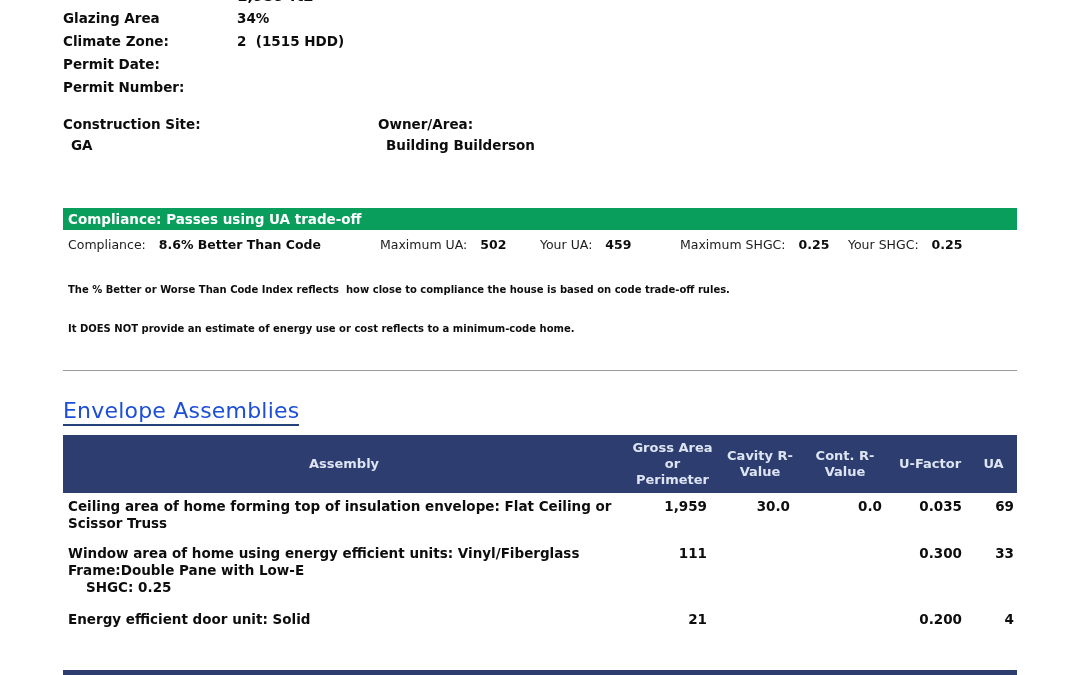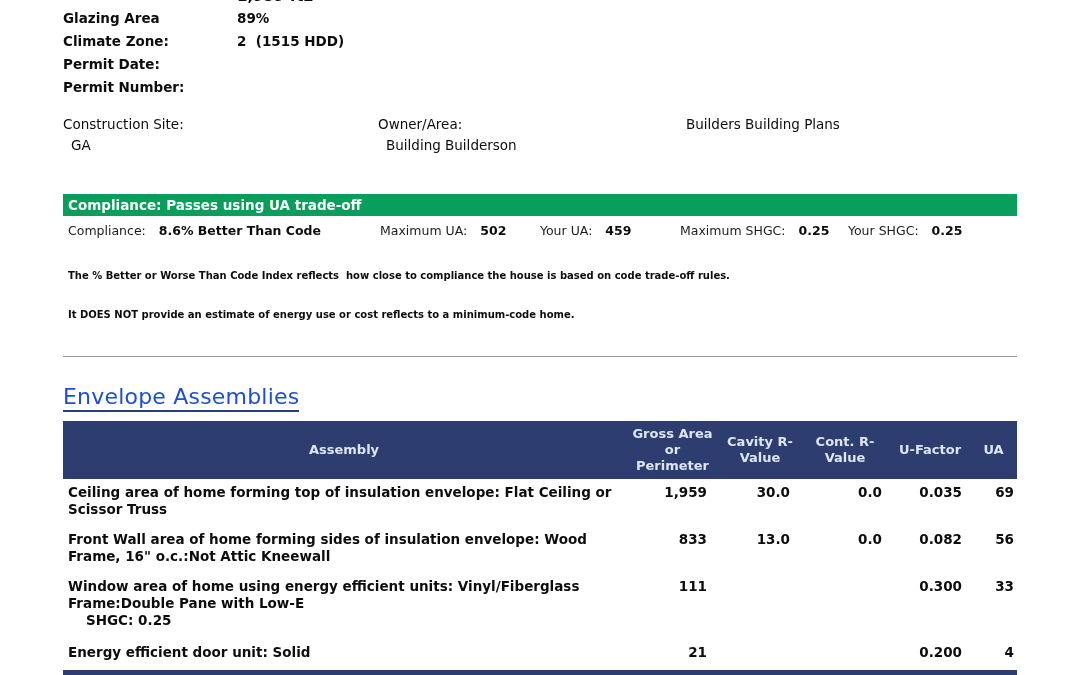--- a/index.html
+++ b/index.html
@@ -11,28 +11,28 @@
 
   .content { padding:0 63px; }
 
   
   .fields { padding-top:6px; }
   .frow { display:flex; height:23px; align-items:center; font-size:13.5px; font-weight:bold; }
   .flabel { width:174px; }
   .fval { white-space:pre; }
 
   
-  .parties { display:flex; margin-top:16px; font-size:13.5px; font-weight:normal; line-height:21px; }
+  .parties { display:flex; margin-top:16px; font-size:13.5px; font-weight:bold; line-height:21px; }
   .party-1 { width:315px; }
   .party-2 { width:300px; }
   .party-3 { flex:1; }
   .party-value { padding-left:8px; }
 
   
-  .compliance { margin-top:38px; border-bottom:1px solid #9a9a9a; padding-bottom:9px; }
+  .compliance { margin-top:52px; border-bottom:1px solid #9a9a9a; padding-bottom:9px; }
   .banner { height:22px; line-height:22px; background:#0a9e5c; color:#ffffff; font-size:13.5px; font-weight:bold; padding-left:5px; }
   .metrics { display:flex; margin-top:7px; font-size:12.5px; padding-left:5px; align-items:flex-start; }
   .m-label { font-weight:normal; color:#1c1c1c; }
   .m-value { font-weight:bold; margin-left:9px; }
   .mp-1 { width:312px; } .mp-2 { width:160px; } .mp-3 { width:140px; } .mp-4 { width:168px; }
   .note { margin-top:5px; font-size:10px; font-weight:bold; line-height:13px; padding-left:5px; white-space:pre; }
 
   
   .section-title { margin:27px 0 0 0; display:inline-block; font-size:22px; font-weight:500; color:#1d4ed8; border-bottom:2px solid #25417a; padding-bottom:1px; letter-spacing:0.2px; }
 
@@ -64,21 +64,21 @@
 
 <div class="page">
 
   <div class="clip-top">1,959 ft2</div>
 
   <div class="content">
 
     <div class="fields">
       <div class="frow">
         <span class="flabel">Glazing Area</span>
-        <span class="fval">89%</span>
+        <span class="fval">34%</span>
       </div>
       <div class="frow">
         <span class="flabel">Climate Zone:</span>
         <span class="fval">2  (1515 HDD)</span>
       </div>
       <div class="frow">
         <span class="flabel">Permit Date:</span>
         <span class="fval"></span>
       </div>
       <div class="frow">
@@ -90,21 +90,20 @@
     <div class="parties">
       <div class="party-1">
         <div>Construction Site:</div>
         <div class="party-value">GA</div>
       </div>
       <div class="party-2">
         <div>Owner/Area:</div>
         <div class="party-value">Building Builderson</div>
       </div>
       <div class="party-3">
-        <div class="party-value">Builders Building Plans</div>
       </div>
     </div>
 
     <div class="compliance">
       <div class="banner">Compliance: Passes using UA trade-off</div>
       <div class="metrics">
         <div class="mp-1">
           <span class="m-label">Compliance:</span>
           <span class="m-value">8.6% Better Than Code</span>
         </div>
@@ -155,28 +154,20 @@
       <tbody>
         <tr>
           <td class="a-cell">Ceiling area of home forming top of insulation envelope: Flat Ceiling or Scissor Truss</td>
           <td class="num n-gross">1,959</td>
           <td class="num n-cavity">30.0</td>
           <td class="num n-cont">0.0</td>
           <td class="num n-ufactor">0.035</td>
           <td class="num n-ua">69</td>
         </tr>
         <tr>
-          <td class="a-cell">Front Wall area of home forming sides of insulation envelope: Wood Frame, 16" o.c.:Not Attic Kneewall</td>
-          <td class="num n-gross">833</td>
-          <td class="num n-cavity">13.0</td>
-          <td class="num n-cont">0.0</td>
-          <td class="num n-ufactor">0.082</td>
-          <td class="num n-ua">56</td>
-        </tr>
-        <tr>
           <td class="a-cell">
             <div>Window area of home using energy efficient units: Vinyl/Fiberglass Frame:Double Pane with Low-E</div>
             <div class="sub-line">SHGC: 0.25</div>
           </td>
           <td class="num n-gross">111</td>
           <td class="num n-cavity"></td>
           <td class="num n-cont"></td>
           <td class="num n-ufactor">0.300</td>
           <td class="num n-ua">33</td>
         </tr>

